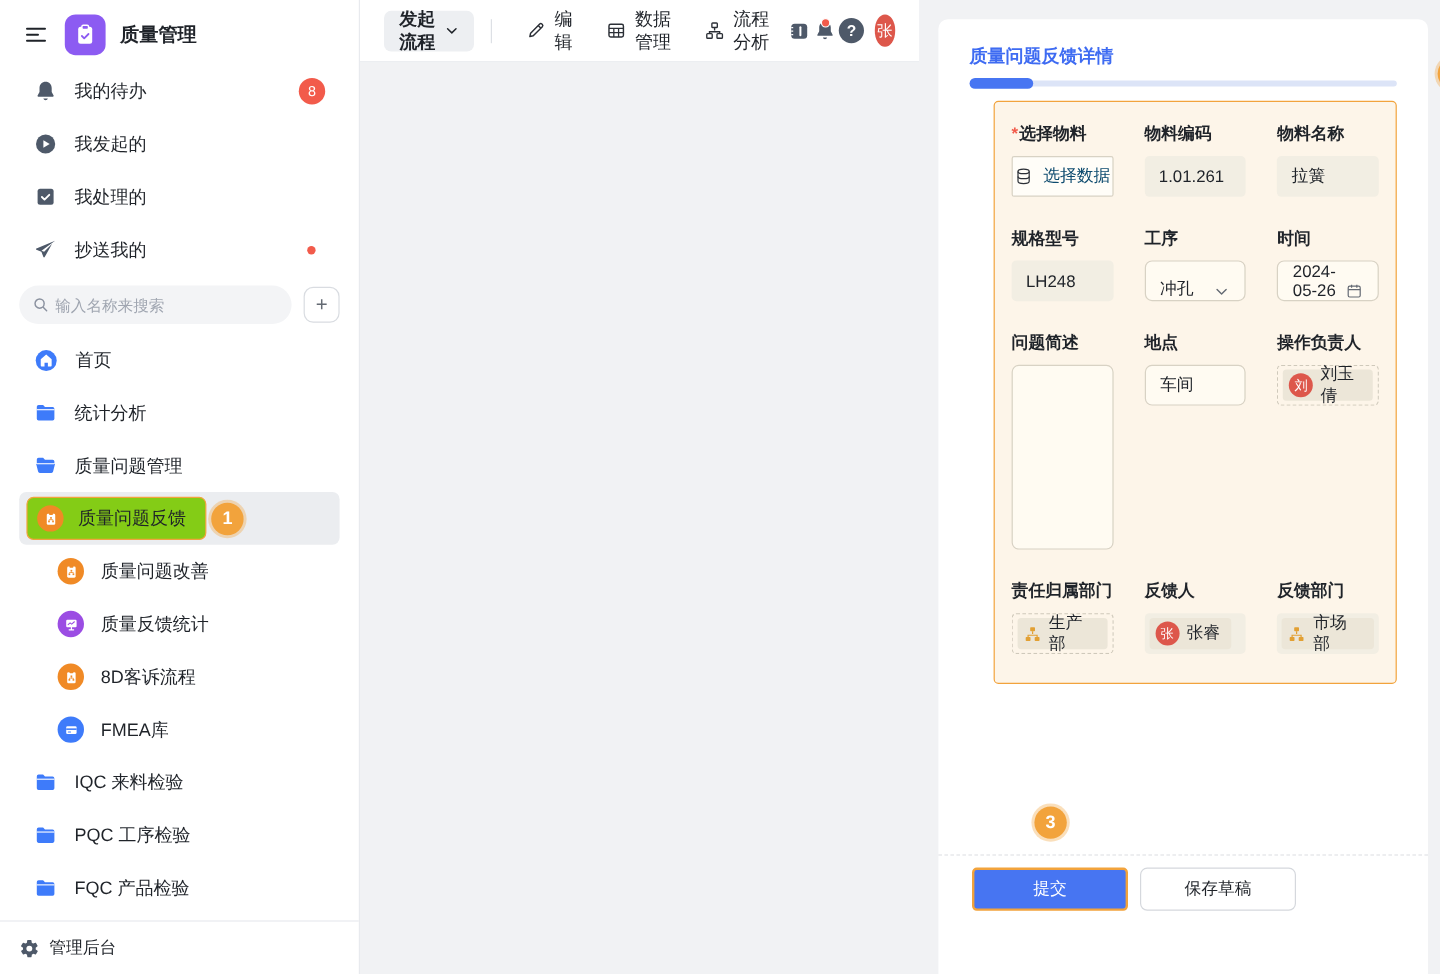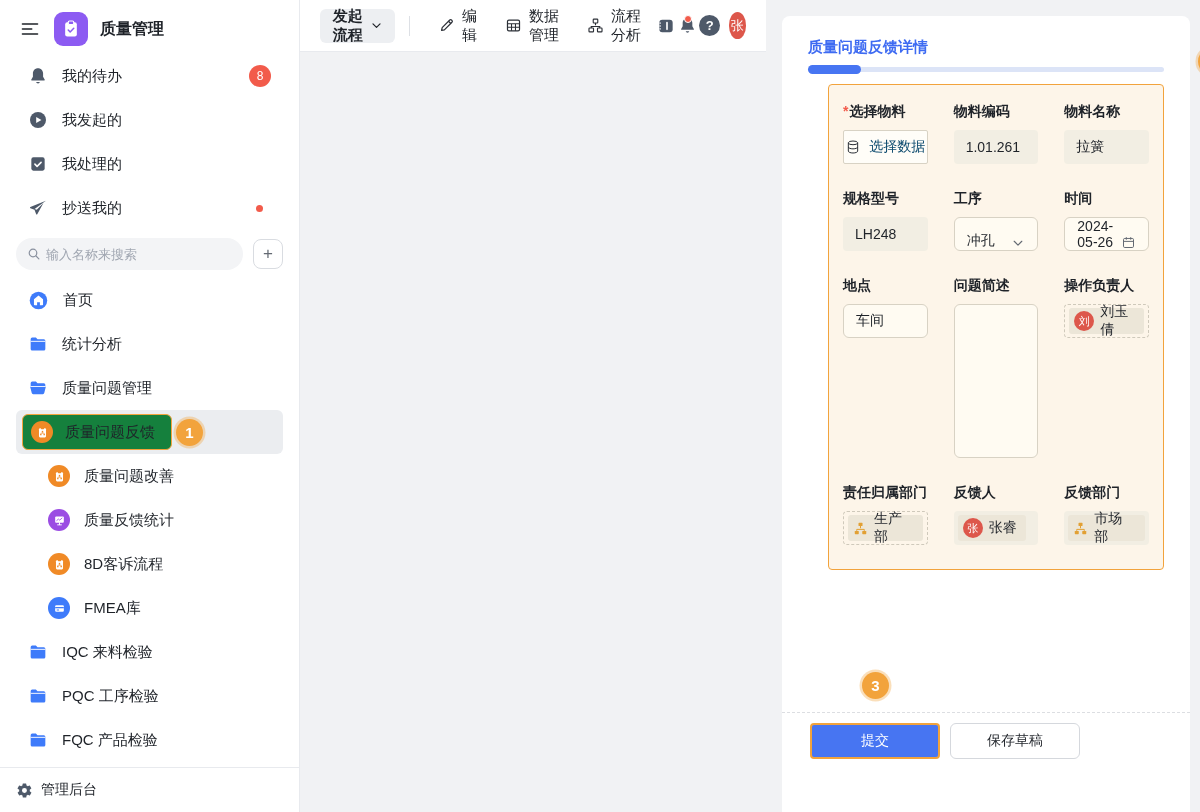--- a/index.html
+++ b/index.html
@@ -18,21 +18,21 @@
   .num-badge { margin-left:auto; margin-right:12px; background:#F25B4B; color:#fff; border-radius:50%; width:22px; height:22px; font-size:12px; display:flex; align-items:center; justify-content:center; }
   .red-dot { margin-left:auto; margin-right:20px; width:7px; height:7px; border-radius:50%; background:#F25B4B; }
   .search-row { display:flex; align-items:center; gap:10px; padding:8px 16px; height:48px; }
   .search-box { flex:1; display:flex; align-items:center; gap:4px; background:#F3F4F6; border-radius:16px; height:32px; padding:0 10px; }
   .search-box input { border:0; background:transparent; outline:none; font-size:13px; width:100%; color:#1F2329; }
   .search-box input::placeholder { color:#A0A6B1; }
   .add-btn { width:30px; height:30px; border:1px solid #D9DCE1; border-radius:8px; background:#fff; color:#646A73; cursor:pointer; position:relative; }
   .add-btn::after { content:"+"; font-size:17px; line-height:28px; }
   .sub { padding-left:48px; }
   .sel-row { background:#EBEDF0; border-radius:6px; margin:0 16px; padding:0 6px; height:44px; gap:4px; }
-  .sel-box { display:flex; align-items:center; gap:12px; border:1.5px solid #F2A33C; border-radius:6px; height:36px; padding:0 16px 0 8px; background:#15803d; }
+  .sel-box { display:flex; align-items:center; gap:12px; border:1.5px solid #F2A33C; border-radius:6px; height:36px; padding:0 16px 0 8px; background:#84cc16; }
   .anno { width:27px; height:27px; border-radius:50%; background:#F2A33C; color:#fff; font-size:15px; font-weight:bold; display:flex; align-items:center; justify-content:center; box-shadow:0 0 0 2.5px rgba(242,163,60,.35); z-index:5; flex:0 0 27px; }
   .cicon { width:22px; height:22px; border-radius:50%; display:flex; align-items:center; justify-content:center; flex:0 0 22px; }
   .cicon.orange { background:#F08A26; }
   .cicon.purple { background:#9B4DE3; }
   .cicon.blue { background:#3E7BFA; }
   .sb-footer { margin-top:auto; border-top:1px solid #E8EAEE; height:45px; display:flex; align-items:center; gap:8px; padding-left:16px; font-size:14px; cursor:pointer; }
 
   
   .main { flex:1; display:flex; flex-direction:row; height:100%; }
   header { height:52px; background:#fff; border-bottom:1px solid #E8EAEE; display:flex; align-items:center; padding:0 20px; flex:0 0 52px; }
@@ -395,26 +395,26 @@
               <span>
                   <svg width="15" height="15" viewBox="0 0 24 24">
                     <rect x="4" y="5.5" width="16" height="14.5" rx="2" stroke="#646A73" stroke-width="1.6" fill="none"></rect>
                     <path d="M4 10.2h16M8.5 3.5v4M15.5 3.5v4" stroke="#646A73" stroke-width="1.6"></path>
                   </svg>
                 </span>
             </div>
           </div>
 
           <div class="cell">
+            <div class="flabel">问题简述</div>
+            <textarea class="inp ta" style=""></textarea>
+          </div>
+          <div class="cell">
             <div class="flabel">地点</div>
             <input class="inp" value="车间" style="">
-          </div>
-          <div class="cell">
-            <div class="flabel">问题简述</div>
-            <textarea class="inp ta" style=""></textarea>
           </div>
           <div class="cell">
             <div class="flabel">操作负责人</div>
             <div class="dash">
               <span class="chip">
                 <span class="pav">刘</span>
                 <span>刘玉倩</span>
               </span>
             </div>
           </div>

